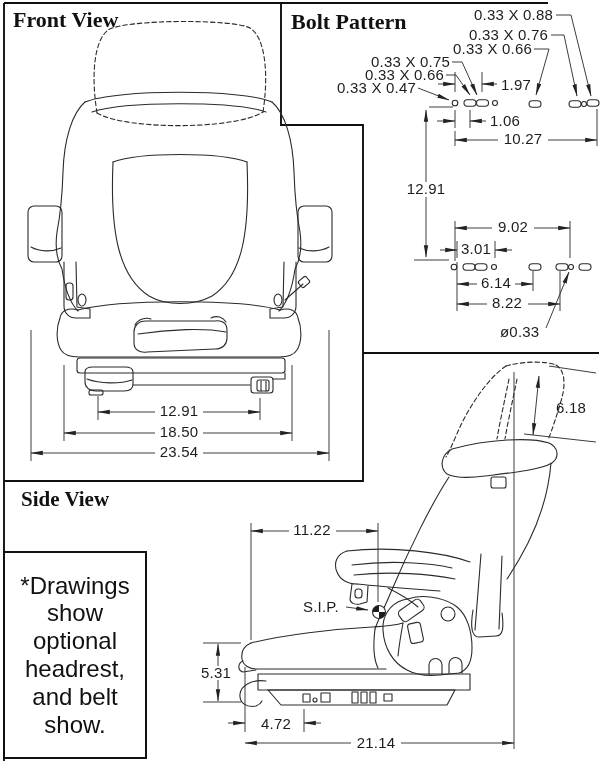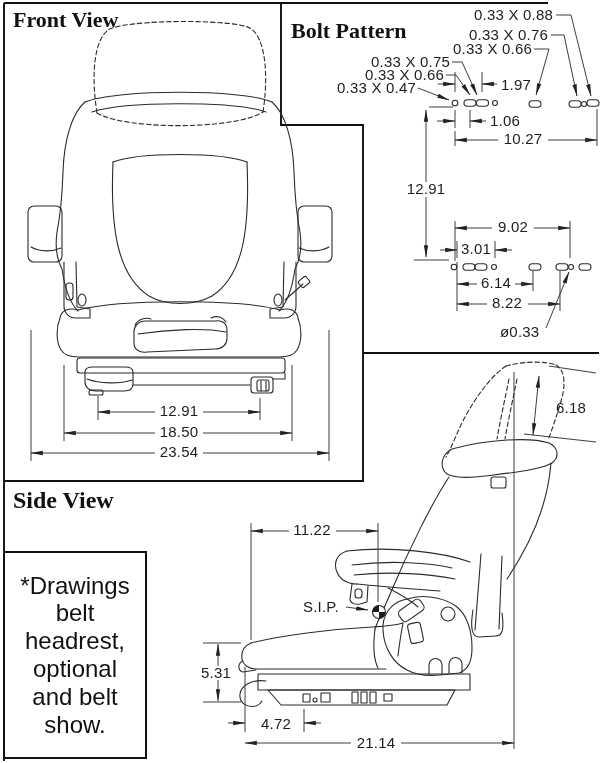--- a/index.html
+++ b/index.html
@@ -321,25 +321,25 @@
       <text class="dt" x="376" y="748" text-anchor="middle">21.14</text>
     </g>
     <g>
       <line x1="346" y1="607" x2="368" y2="610" marker-end="url(#ar)"></line>
       <text class="dt" x="303" y="612">S.I.P.</text>
     </g>
   </g>
 </svg>
 
   <div class="title" style="left:13px;top:7px;">Front View</div>
-  <div class="title" style="left:291px;top:18px;">Bolt Pattern</div>
-  <div class="title" style="left:13px;top:487px;font-size:24px;">Side View</div>
+  <div class="title" style="left:291px;top:9px;">Bolt Pattern</div>
+  <div class="title" style="left:21px;top:487px;font-size:21px;">Side View</div>
 
   <div id="noteBox">
     <div>*Drawings</div>
-    <div>belt</div>
+    <div>show</div>
+    <div>optional</div>
     <div>headrest,</div>
-    <div>optional</div>
     <div>and belt</div>
     <div>show.</div>
   </div>
 
 </div>
 
 </body></html>

